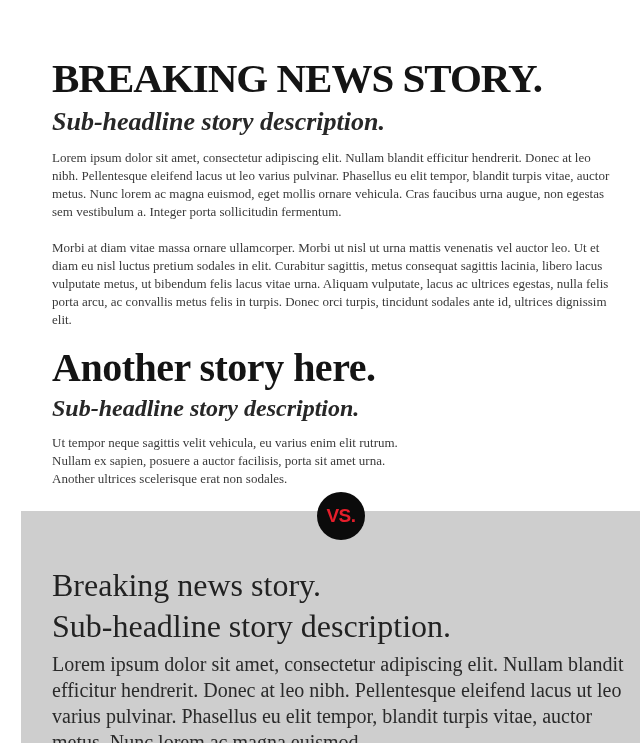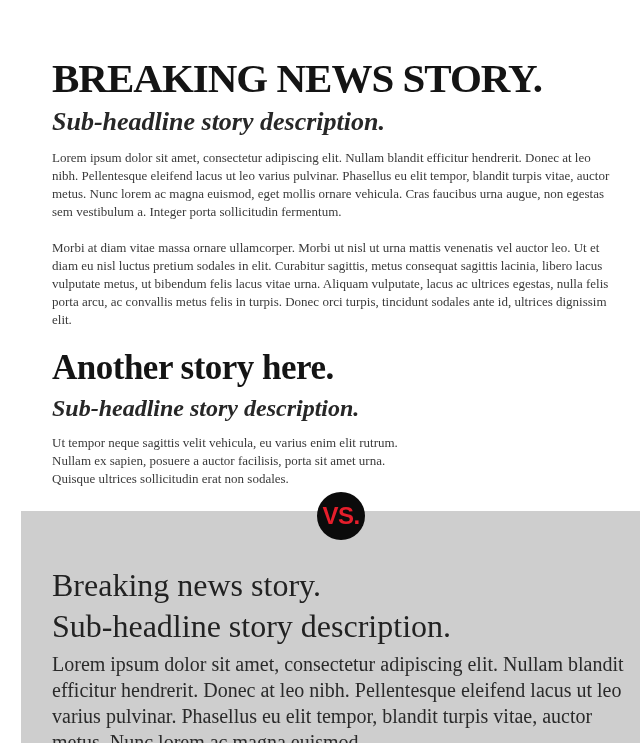--- a/index.html
+++ b/index.html
@@ -33,21 +33,21 @@
     margin-top: 4px;
   }
   .body-copy {
     font-size: 13px;
     line-height: 18px;
     color: #3a3a3a;
     margin-top: 12px;
   }
   .body-copy + .body-copy { margin-top: 18px; }
   .headline-md {
-    font-size: 35px;
+    font-size: 40px;
     line-height: 38px;
     font-weight: bold;
     letter-spacing: -0.5px;
     color: #141414;
     margin-top: 20px;
   }
   .subheadline-md {
     font-size: 24px;
     line-height: 28px;
     font-style: italic;
@@ -63,21 +63,21 @@
     top: 471px;
     width: 48px;
     height: 48px;
     border-radius: 50%;
     background: #0b0b0b;
     display: flex;
     align-items: center;
     justify-content: center;
     font-family: "Liberation Sans", "DejaVu Sans", sans-serif;
     font-weight: bold;
-    font-size: 24px;
+    font-size: 19px;
     letter-spacing: -0.5px;
     color: #e61e2b;
     z-index: 2;
   }
 
   
   .bad-example {
     position: absolute;
     left: 0;
     top: 490px;
@@ -103,21 +103,21 @@
 </head>
 <body>
 
 <div class="good-example">
   <h1 class="headline-xl">BREAKING NEWS STORY.</h1>
   <h2 class="subheadline-lg">Sub-headline story description.</h2>
   <p class="body-copy">Lorem ipsum dolor sit amet, consectetur adipiscing elit. Nullam blandit efficitur hendrerit. Donec at leo nibh. Pellentesque eleifend lacus ut leo varius pulvinar. Phasellus eu elit tempor, blandit turpis vitae, auctor metus. Nunc lorem ac magna euismod, eget mollis ornare vehicula. Cras faucibus urna augue, non egestas sem vestibulum a. Integer porta sollicitudin fermentum.</p>
   <p class="body-copy">Morbi at diam vitae massa ornare ullamcorper. Morbi ut nisl ut urna mattis venenatis vel auctor leo. Ut et diam eu nisl luctus pretium sodales in elit. Curabitur sagittis, metus consequat sagittis lacinia, libero lacus vulputate metus, ut bibendum felis lacus vitae urna. Aliquam vulputate, lacus ac ultrices egestas, nulla felis porta arcu, ac convallis metus felis in turpis. Donec orci turpis, tincidunt sodales ante id, ultrices dignissim elit.</p>
   <h3 class="headline-md">Another story here.</h3>
   <h4 class="subheadline-md">Sub-headline story description.</h4>
-  <p class="body-copy narrow">Ut tempor neque sagittis velit vehicula, eu varius enim elit rutrum. Nullam ex sapien, posuere a auctor facilisis, porta sit amet urna. Quisque ultrices sollicitudin erat non sodales.</p>
+  <p class="body-copy narrow">Ut tempor neque sagittis velit vehicula, eu varius enim elit rutrum. Nullam ex sapien, posuere a auctor facilisis, porta sit amet urna. Another ultrices scelerisque erat non sodales.</p>
 </div>
 
 <div class="vs-badge">
   <span>VS.</span>
 </div>
 
 <div class="bad-example">
   <div class="flat-headline">Breaking news story.</div>
   <div class="flat-headline">Sub-headline story description.</div>
   <p class="flat-body">Lorem ipsum dolor sit amet, consectetur adipiscing elit. Nullam blandit efficitur hendrerit. Donec at leo nibh. Pellentesque eleifend lacus ut leo varius pulvinar. Phasellus eu elit tempor, blandit turpis vitae, auctor metus. Nunc lorem ac magna euismod.</p>

